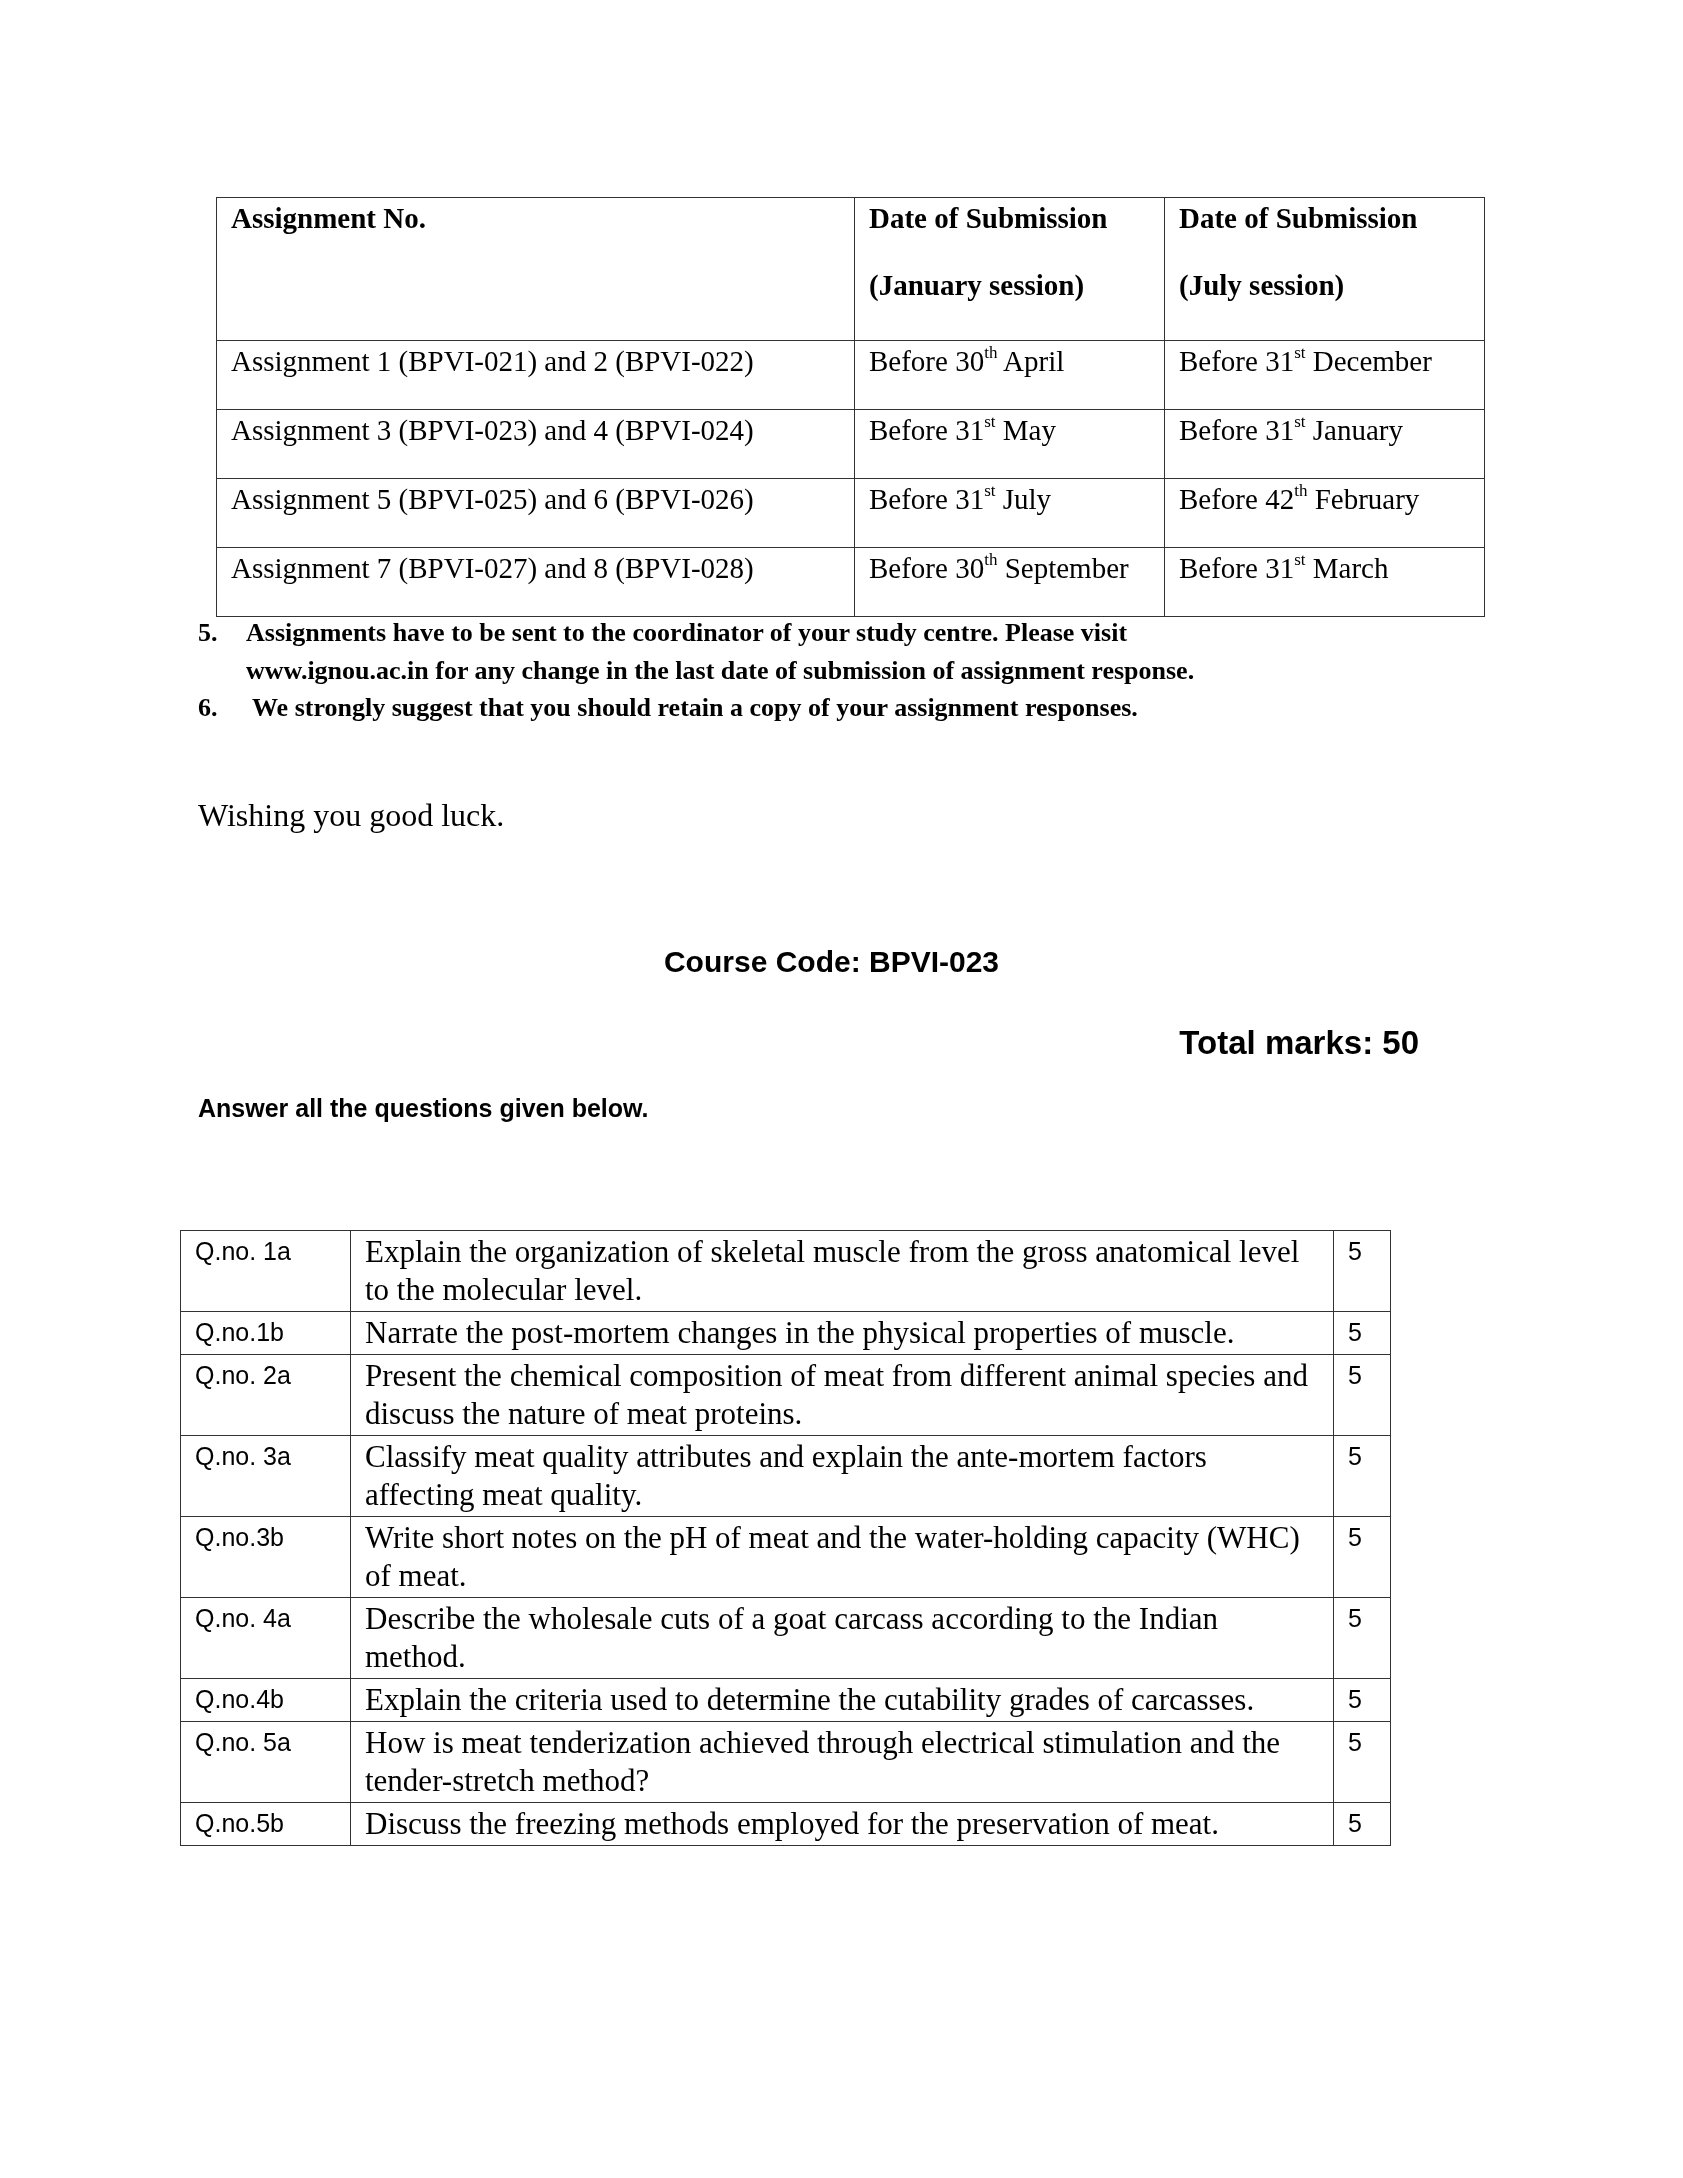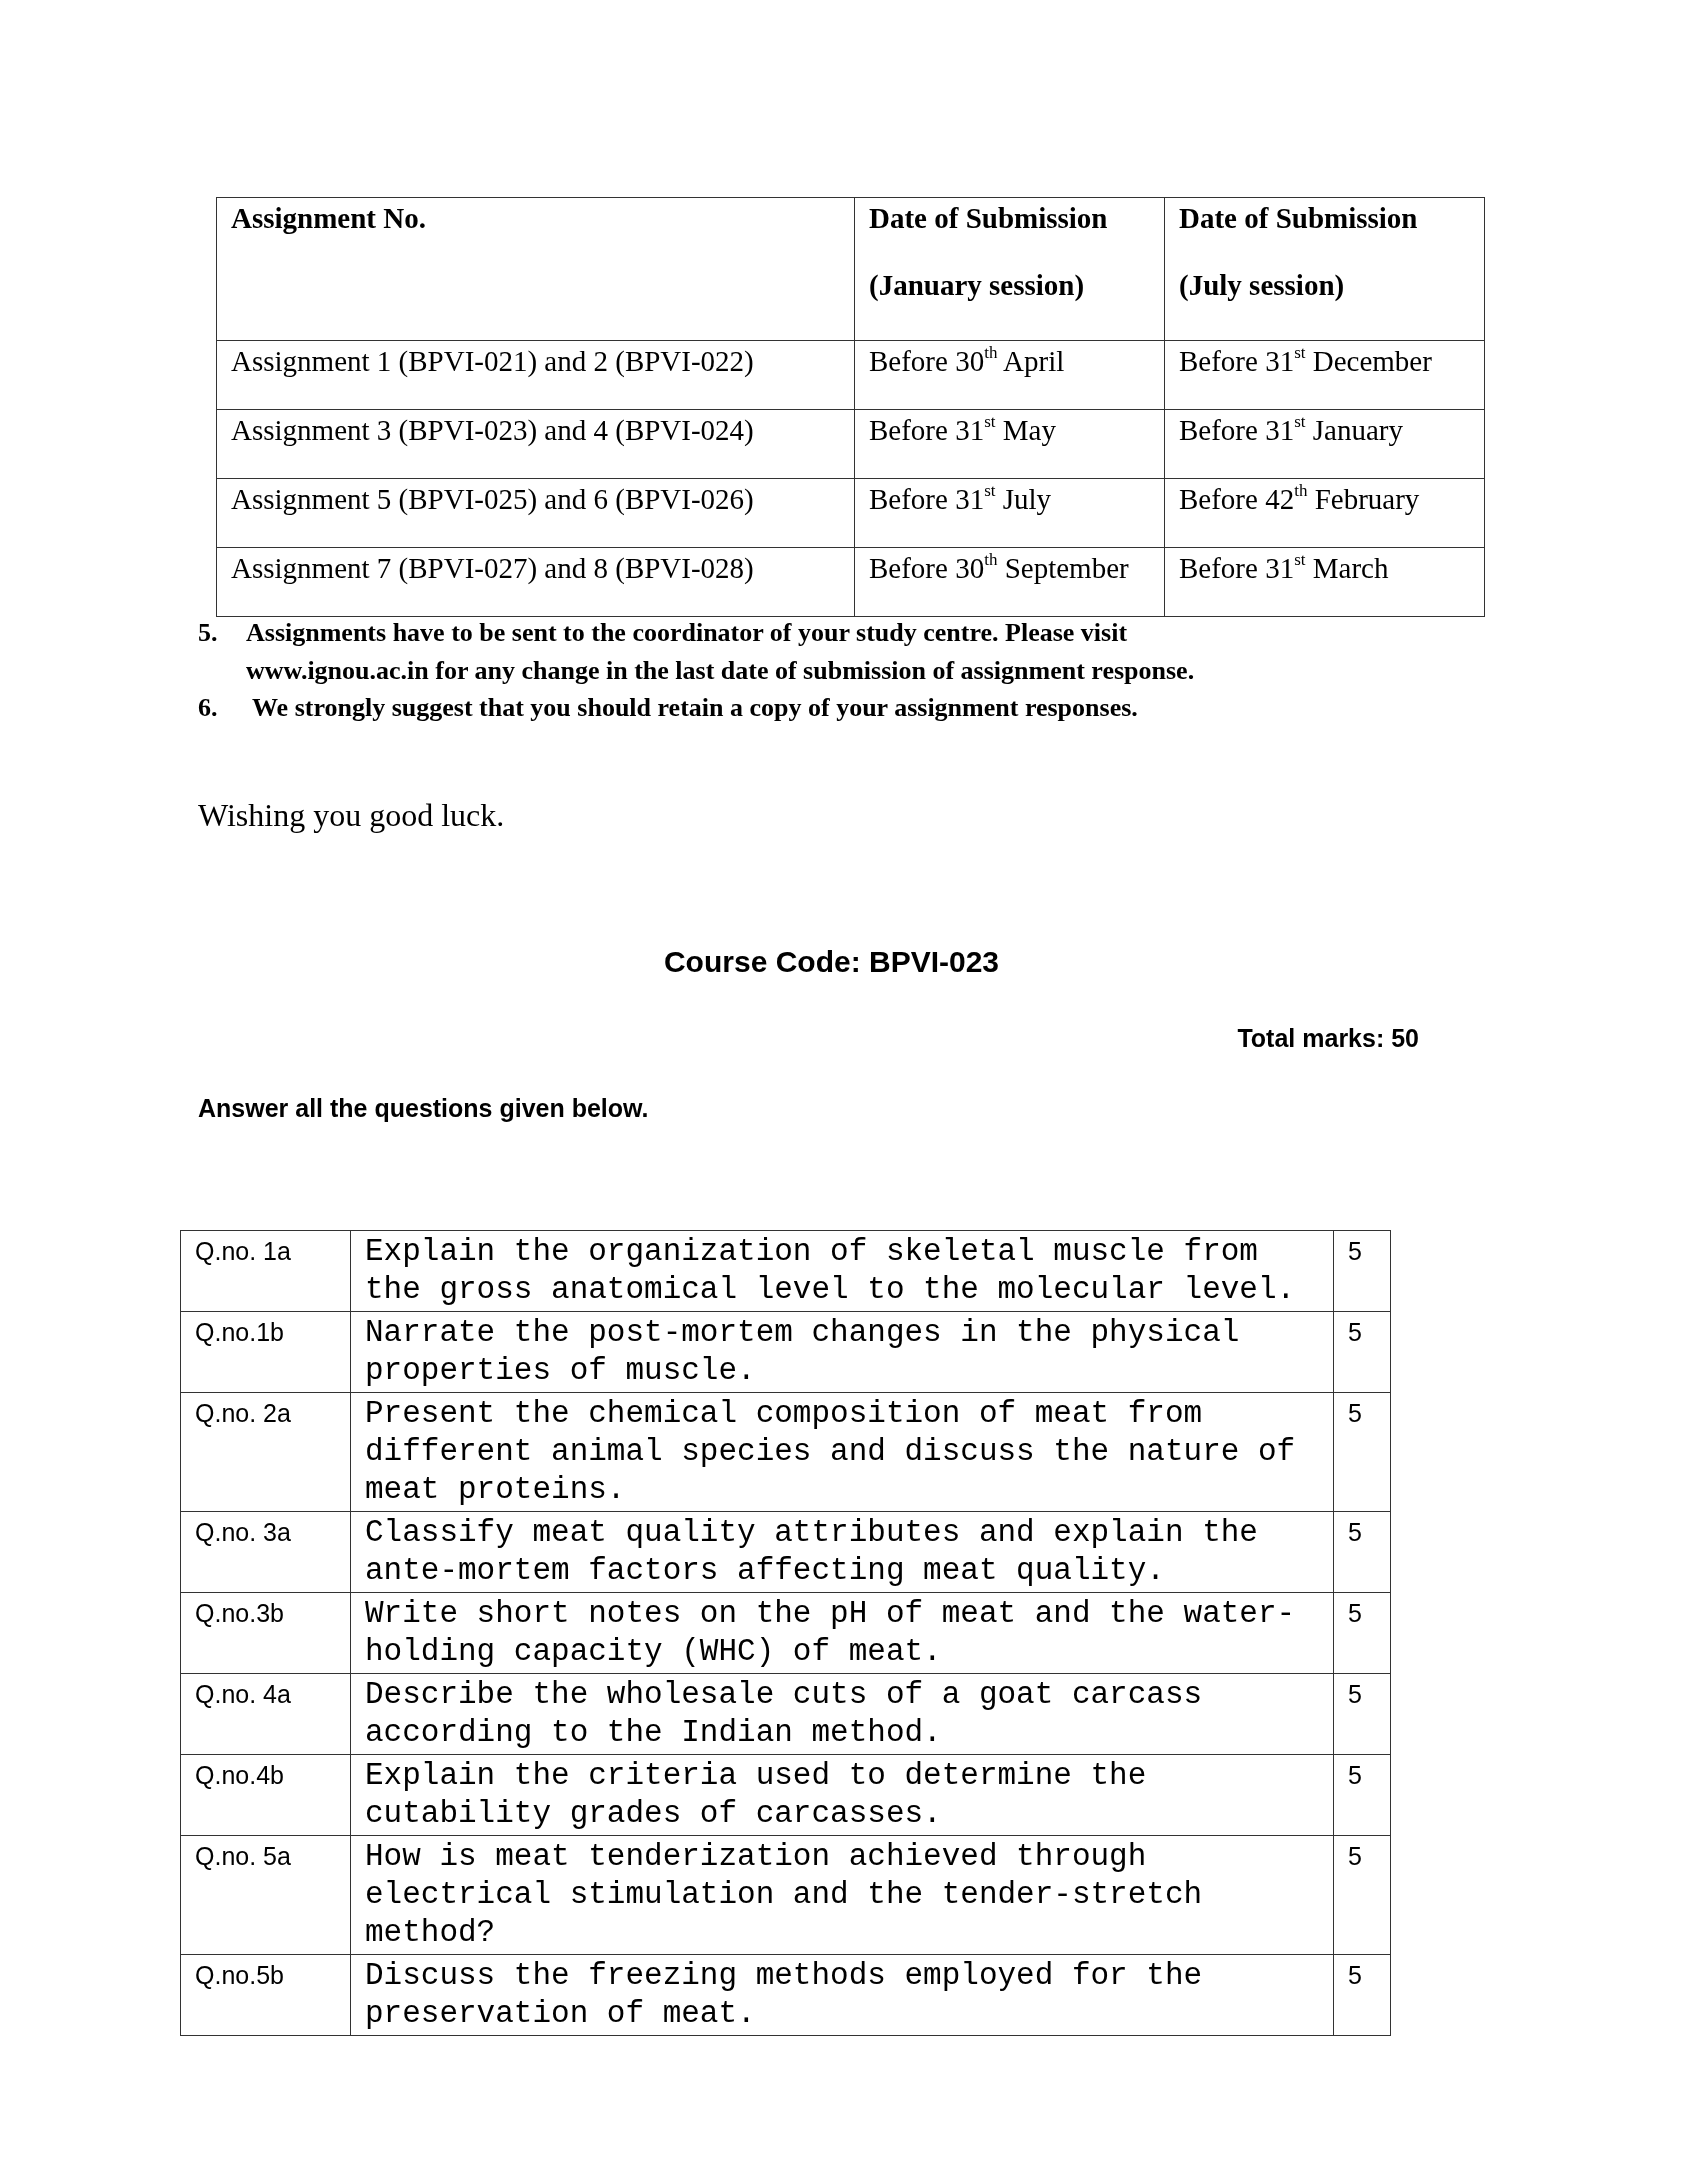--- a/index.html
+++ b/index.html
@@ -10,26 +10,26 @@
   #sub-table tr.head td { height:134px; font-weight:bold; }
   #sub-table tr.body td { height:60px; }
   #sub-table .c1 { width:609px; }
   #sub-table .c2 { width:281px; }
   .head-line2 { display:block; margin-top:34px; }
   sup { font-size:17px; vertical-align:top; position:relative; top:-2px; }
   .note { position:absolute; left:198px; font-family:"Liberation Serif", serif; font-weight:bold; font-size:26px; line-height:38px; }
   .note .num { display:inline-block; width:48px; }
   .wish { position:absolute; left:198px; top:797px; font-size:32px; }
   .course { position:absolute; left:0; width:1663px; text-align:center; top:945px; font-family:"Liberation Sans", sans-serif; font-weight:bold; font-size:30px; }
-  .total { position:absolute; right:264px; top:1024px; font-family:"Liberation Sans", sans-serif; font-weight:bold; font-size:25px; }
+  .total { position:absolute; right:264px; top:1024px; font-family:"Liberation Sans", sans-serif; font-weight:bold; font-size:33px; }
   .answer { position:absolute; left:198px; top:1094px; font-family:"Liberation Sans", sans-serif; font-weight:bold; font-size:25px; }
   #q-table { position:absolute; left:180px; top:1230px; width:1211px; }
   #q-table td { border:1.5px solid #333; vertical-align:top; padding:2px 14px; }
   #q-table .qno { width:141px; font-family:"Liberation Sans", sans-serif; font-size:25px; padding-top:6px; }
-  #q-table .qtext { width:954px; font-family:Liberation Mono, monospace; font-size:31px; line-height:38px; }
+  #q-table .qtext { width:954px; font-family:Liberation Serif, serif; font-size:31px; line-height:38px; }
   #q-table .qmark { font-family:"Liberation Sans", sans-serif; font-size:25px; padding-top:6px; }
 </style>
 </head>
 <body>
 
 <table id="sub-table">
   <tbody>
       <tr class="head">
     <td class="c1"><span>Assignment No.</span></td>
     <td class="c2"><span>Date of Submission</span><span class="head-line2">(January session)</span></td>

